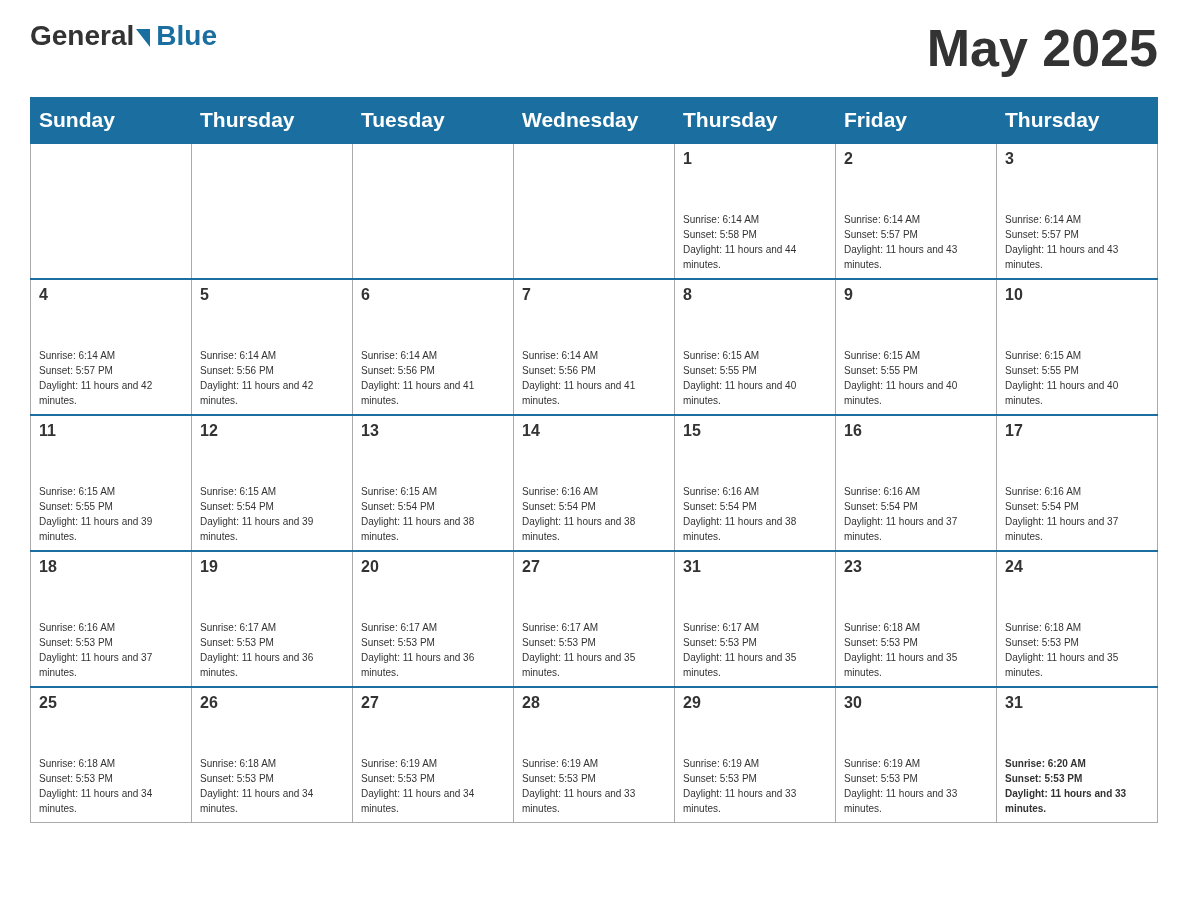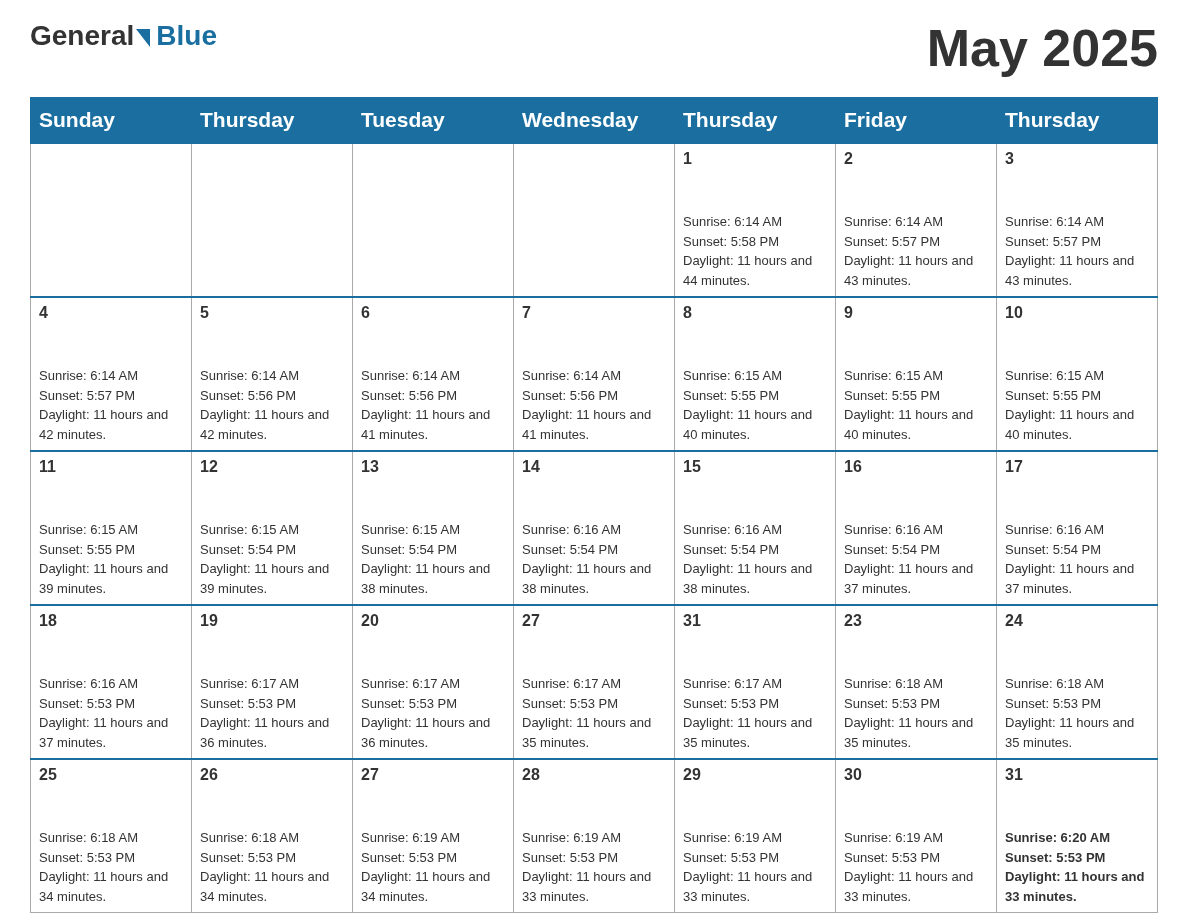--- a/index.html
+++ b/index.html
@@ -81,21 +81,21 @@
       height: 120px;
     }
     .day-number {
       font-size: 16px;
       font-weight: bold;
       color: #333;
       display: block;
       margin-bottom: 4px;
     }
     .day-info {
-      font-size: 13px;
+      font-size: 10px;
       color: #333;
       line-height: 1.5;
       margin-top: 44px;
     }
     .empty-cell {
       background: #fff;
     }
     .week-row td {
       border-top: 2px solid #1a6fa0;
     }

